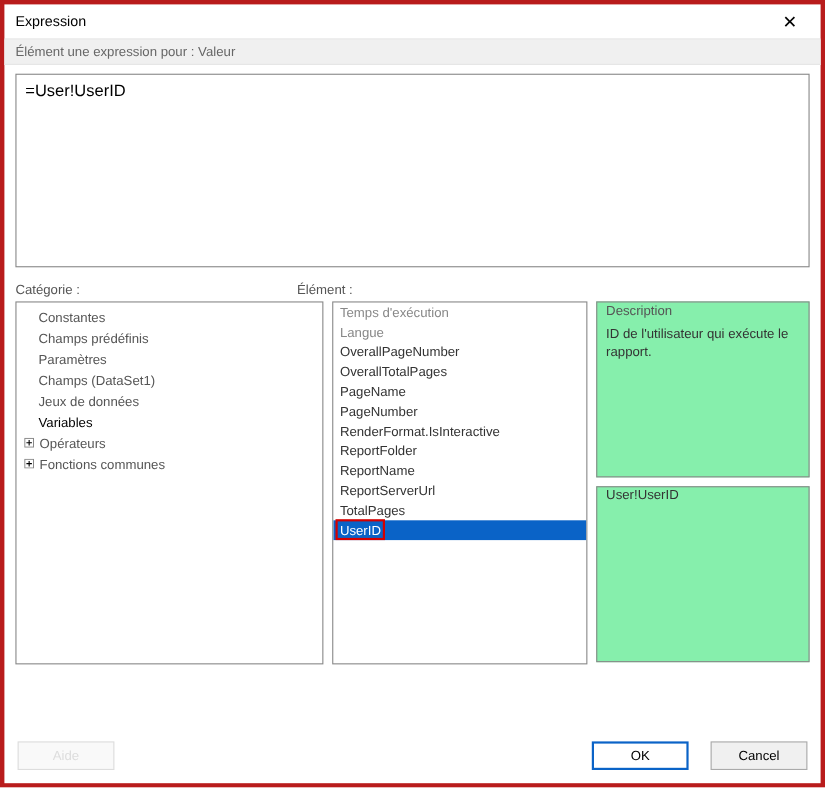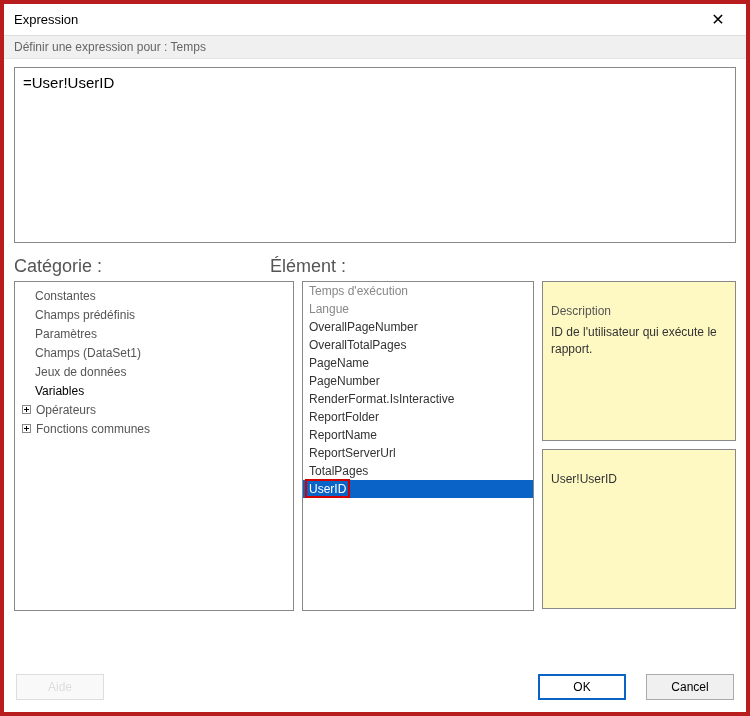--- a/index.html
+++ b/index.html
@@ -56,21 +56,21 @@
   font-family: "Segoe UI", sans-serif;
   font-size: 15px;
   resize: none;
   outline: none;
   overflow: auto;
 }
 .labels-row {
   display: flex;
   padding: 0 10px;
   color: #555;
-  font-size: 18px;
+  font-size: 12px;
 }
 .labels-row .lab-cat { width: 248px; }
 .labels-row .lab-elem { margin-left: 8px; }
 .columns {
   display: flex;
   gap: 8px;
   padding: 4px 10px 10px 10px;
   flex: 1;
   min-height: 0;
 }
@@ -135,22 +135,22 @@
 }
 .col-right {
   flex: 1;
   display: flex;
   flex-direction: column;
   gap: 8px;
   border: none;
 }
 .desc-box, .example-box {
   border: 1px solid #888;
-  padding: 22px 8px;
-  background: #fef9c3;
+  padding: 0 8px;
+  background: #86efac;
 }
 .desc-box { height: 160px; }
 .example-box { height: 160px; }
 .desc-title, .example-title {
   color: #555;
   margin-bottom: 6px;
 }
 .desc-text { color: #333; line-height: 1.4; }
 .example-text { color: #333; }
 .footer {
@@ -183,21 +183,21 @@
 </head>
 <body>
 
 <div class="dialog">
 
   <div class="titlebar">
     <span class="title">Expression</span>
     <span class="close">✕</span>
   </div>
 
-  <div class="subheader">Définir une expression pour : Temps</div>
+  <div class="subheader">Élément une expression pour : Valeur</div>
 
   <div class="editor-wrap">
     <textarea class="editor" placeholder="=User!UserID" style="">=User!UserID</textarea>
   </div>
 
   <div class="labels-row">
     <span class="lab-cat">Catégorie :</span>
     <span class="lab-elem">Élément :</span>
   </div>
 

